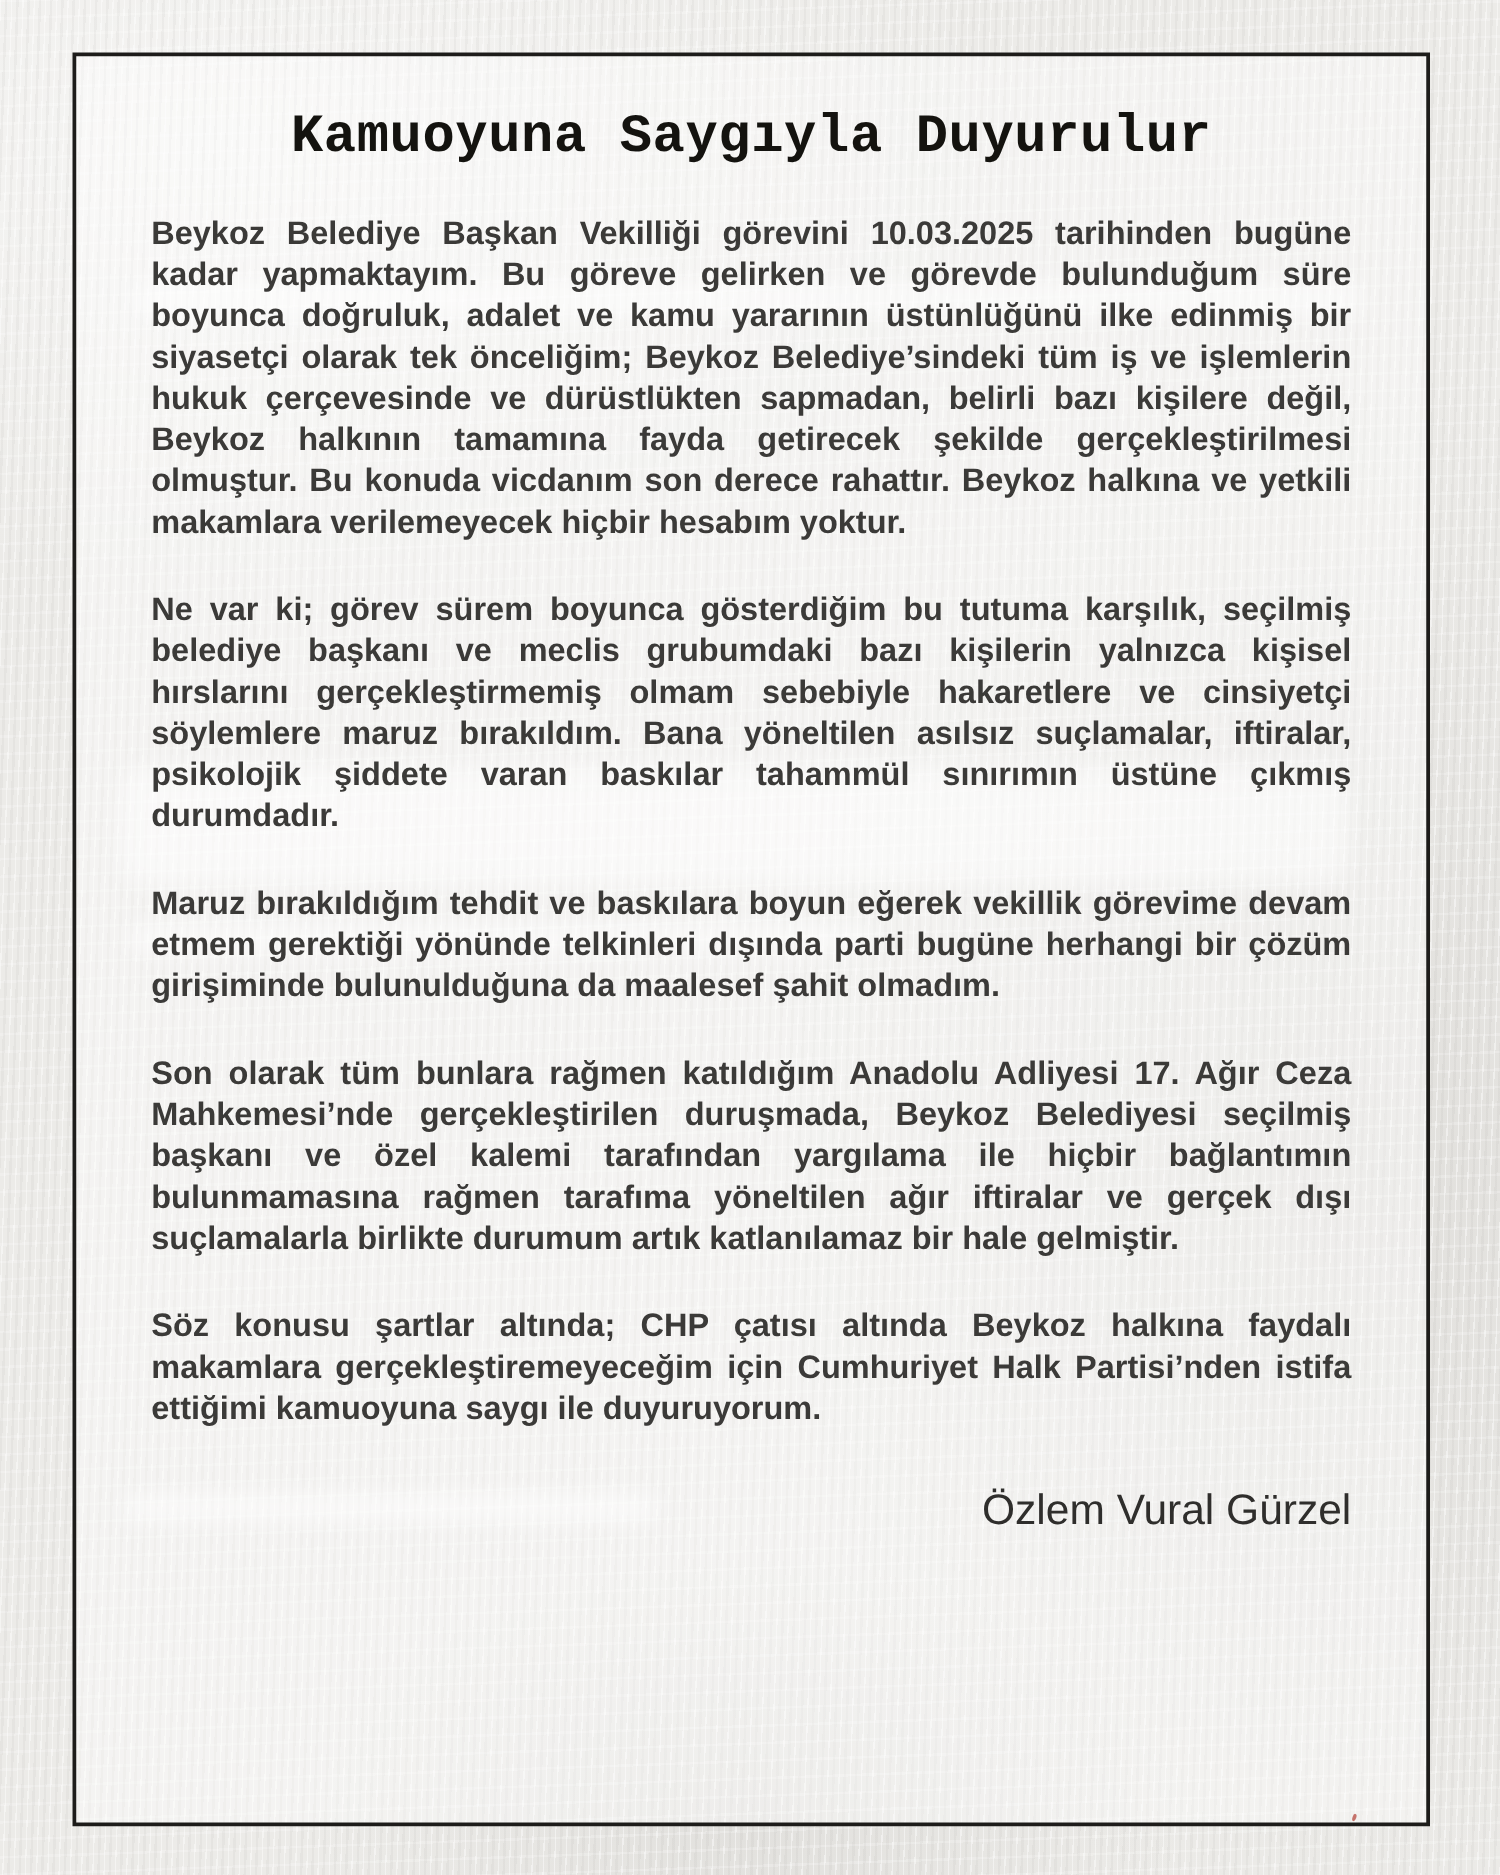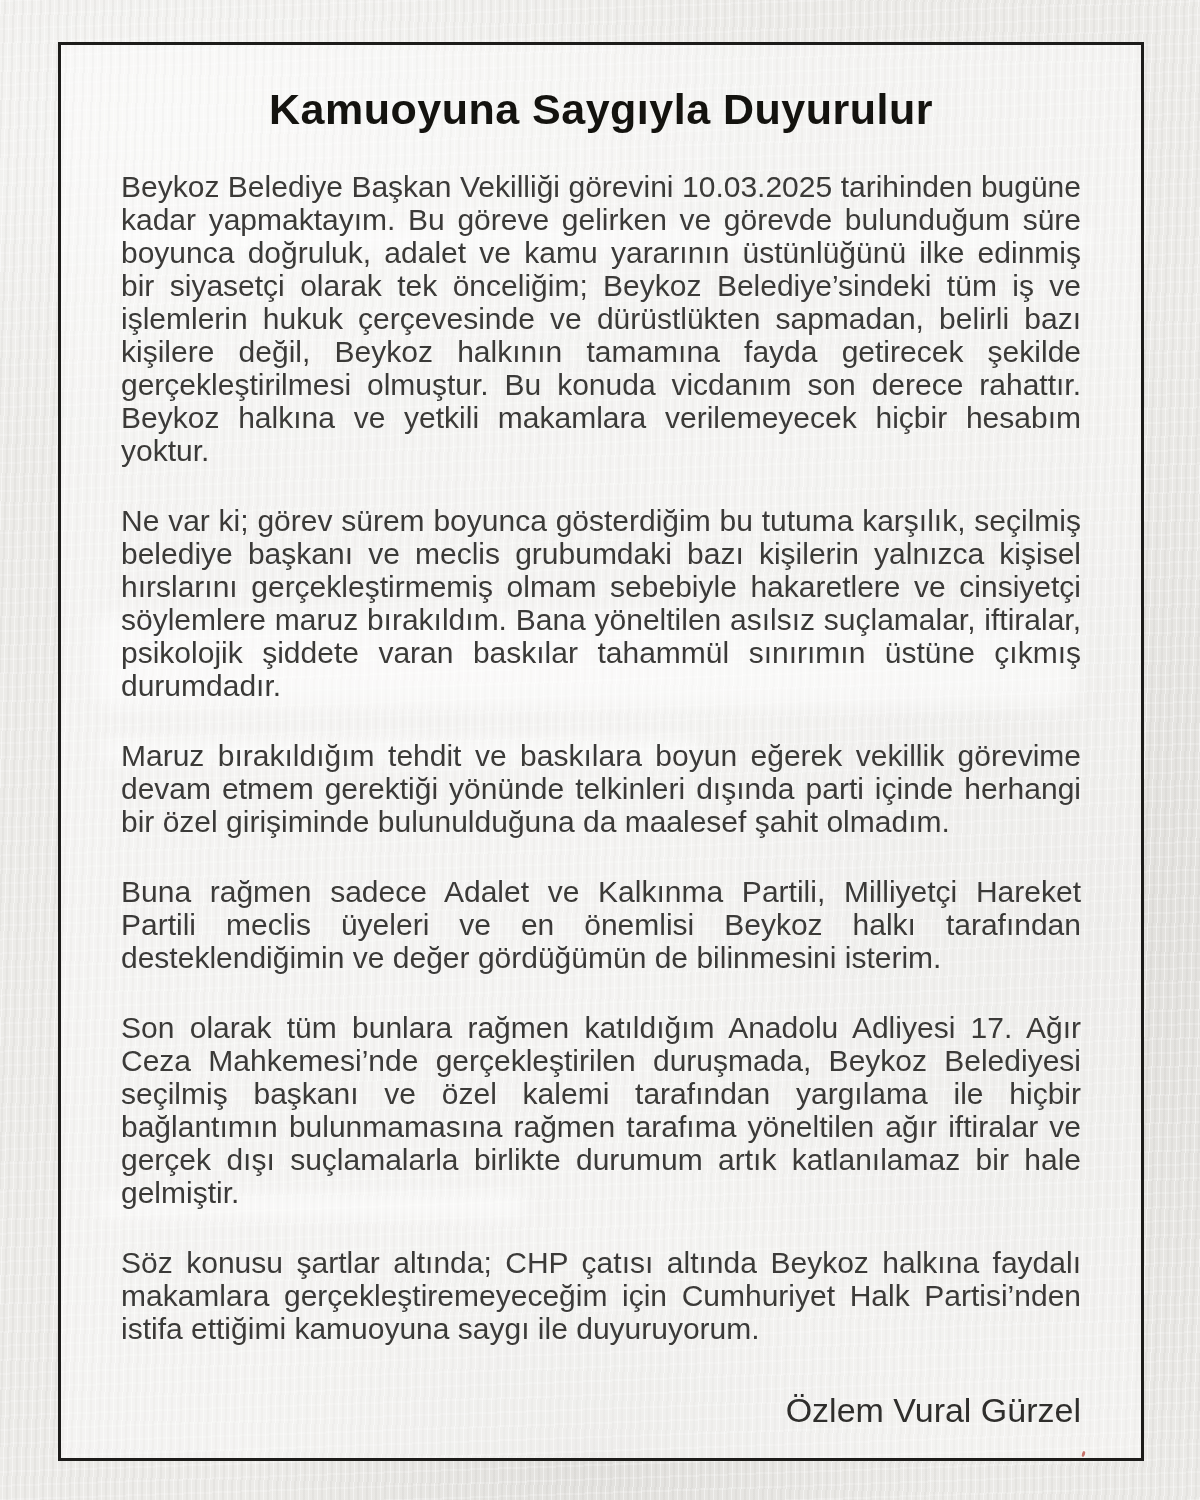--- a/index.html
+++ b/index.html
@@ -26,28 +26,29 @@
   .paper-highlight{
     position:absolute; background:rgba(255,255,255,.55); filter:blur(9px);
     border-radius:20px; pointer-events:none;
   }
   .ph1{left:45px;  top:180px;  width:985px; height:28px;}
   .ph2{left:34px;  top:568px;  width:985px; height:95px;  background:rgba(255,255,255,.5);}
   .ph3{left:40px;  top:695px;  width:600px; height:22px;}
   .ph4{left:36px;  top:1150px; width:430px; height:22px;}
   .title{
     margin:14px 0 36px; text-align:center;
-    font-family:Liberation Sans, sans-serif; font-weight:bold;
+    font-family:Liberation Mono, monospace; font-weight:bold;
     font-size:43px; letter-spacing:.5px; color:var(--title-text);
     position:relative;
   }
   .body-paragraph{
-    margin:0 0 37px; font-size:30px; line-height:33px;
+    margin:0 0 37px; font-size:26px; line-height:33px;
     color:var(--body-text); text-align:justify; text-justify:inter-word;
     position:relative;
+    font-weight:bold;
   }
   .signature{
     width:fit-content; margin:14px 0 0 auto; text-align:center;
     color:var(--signature-text); position:relative;
   }
   .sig-line{font-size:34px; line-height:56px; white-space:nowrap;text-align:center;}
   .ink-speck{
     position:absolute; left:1021px; top:1406px; width:3px; height:6px;
     background:var(--ink-speck); opacity:.75; border-radius:50%;
     transform:rotate(18deg);
@@ -60,22 +61,21 @@
   <div class="frame">
     <div class="paper-highlight ph1"></div>
     <div class="paper-highlight ph2"></div>
     <div class="paper-highlight ph3"></div>
     <div class="paper-highlight ph4"></div>
 
     <h1 class="title">Kamuoyuna Saygıyla Duyurulur</h1>
 
     <p class="body-paragraph">Beykoz Belediye Başkan Vekilliği görevini 10.03.2025 tarihinden bugüne kadar yapmaktayım. Bu göreve gelirken ve görevde bulunduğum süre boyunca doğruluk, adalet ve kamu yararının üstünlüğünü ilke edinmiş bir siyasetçi olarak tek önceliğim; Beykoz Belediye’sindeki tüm iş ve işlemlerin hukuk çerçevesinde ve dürüstlükten sapmadan, belirli bazı kişilere değil, Beykoz halkının tamamına fayda getirecek şekilde gerçekleştirilmesi olmuştur. Bu konuda vicdanım son derece rahattır. Beykoz halkına ve yetkili makamlara verilemeyecek hiçbir hesabım yoktur.</p>
     <p class="body-paragraph">Ne var ki; görev sürem boyunca gösterdiğim bu tutuma karşılık, seçilmiş belediye başkanı ve meclis grubumdaki bazı kişilerin yalnızca kişisel hırslarını gerçekleştirmemiş olmam sebebiyle hakaretlere ve cinsiyetçi söylemlere maruz bırakıldım. Bana yöneltilen asılsız suçlamalar, iftiralar, psikolojik şiddete varan baskılar tahammül sınırımın üstüne çıkmış durumdadır.</p>
-    <p class="body-paragraph">Maruz bırakıldığım tehdit ve baskılara boyun eğerek vekillik görevime devam etmem gerektiği yönünde telkinleri dışında parti içinde herhangi bir özel girişiminde bulunulduğuna da maalesef şahit olmadım.</p>
-    <p class="body-paragraph">Buna rağmen sadece Adalet ve Kalkınma Partili, Milliyetçi Hareket Partili meclis üyeleri ve en önemlisi Beykoz halkı tarafından desteklendiğimin ve değer gördüğümün de bilinmesini isterim.</p>
+    <p class="body-paragraph">Maruz bırakıldığım tehdit ve baskılara boyun eğerek vekillik görevime devam etmem gerektiği yönünde telkinleri dışında parti bugüne herhangi bir çözüm girişiminde bulunulduğuna da maalesef şahit olmadım.</p>
     <p class="body-paragraph">Son olarak tüm bunlara rağmen katıldığım Anadolu Adliyesi 17. Ağır Ceza Mahkemesi’nde gerçekleştirilen duruşmada, Beykoz Belediyesi seçilmiş başkanı ve özel kalemi tarafından yargılama ile hiçbir bağlantımın bulunmamasına rağmen tarafıma yöneltilen ağır iftiralar ve gerçek dışı suçlamalarla birlikte durumum artık katlanılamaz bir hale gelmiştir.</p>
     <p class="body-paragraph">Söz konusu şartlar altında; CHP çatısı altında Beykoz halkına faydalı makamlara gerçekleştiremeyeceğim için Cumhuriyet Halk Partisi’nden istifa ettiğimi kamuoyuna saygı ile duyuruyorum.</p>
 
     <div class="signature">
       <div class="sig-line">Özlem Vural Gürzel</div>
     </div>
 
     <div class="ink-speck"></div>
   </div>
 </div>

